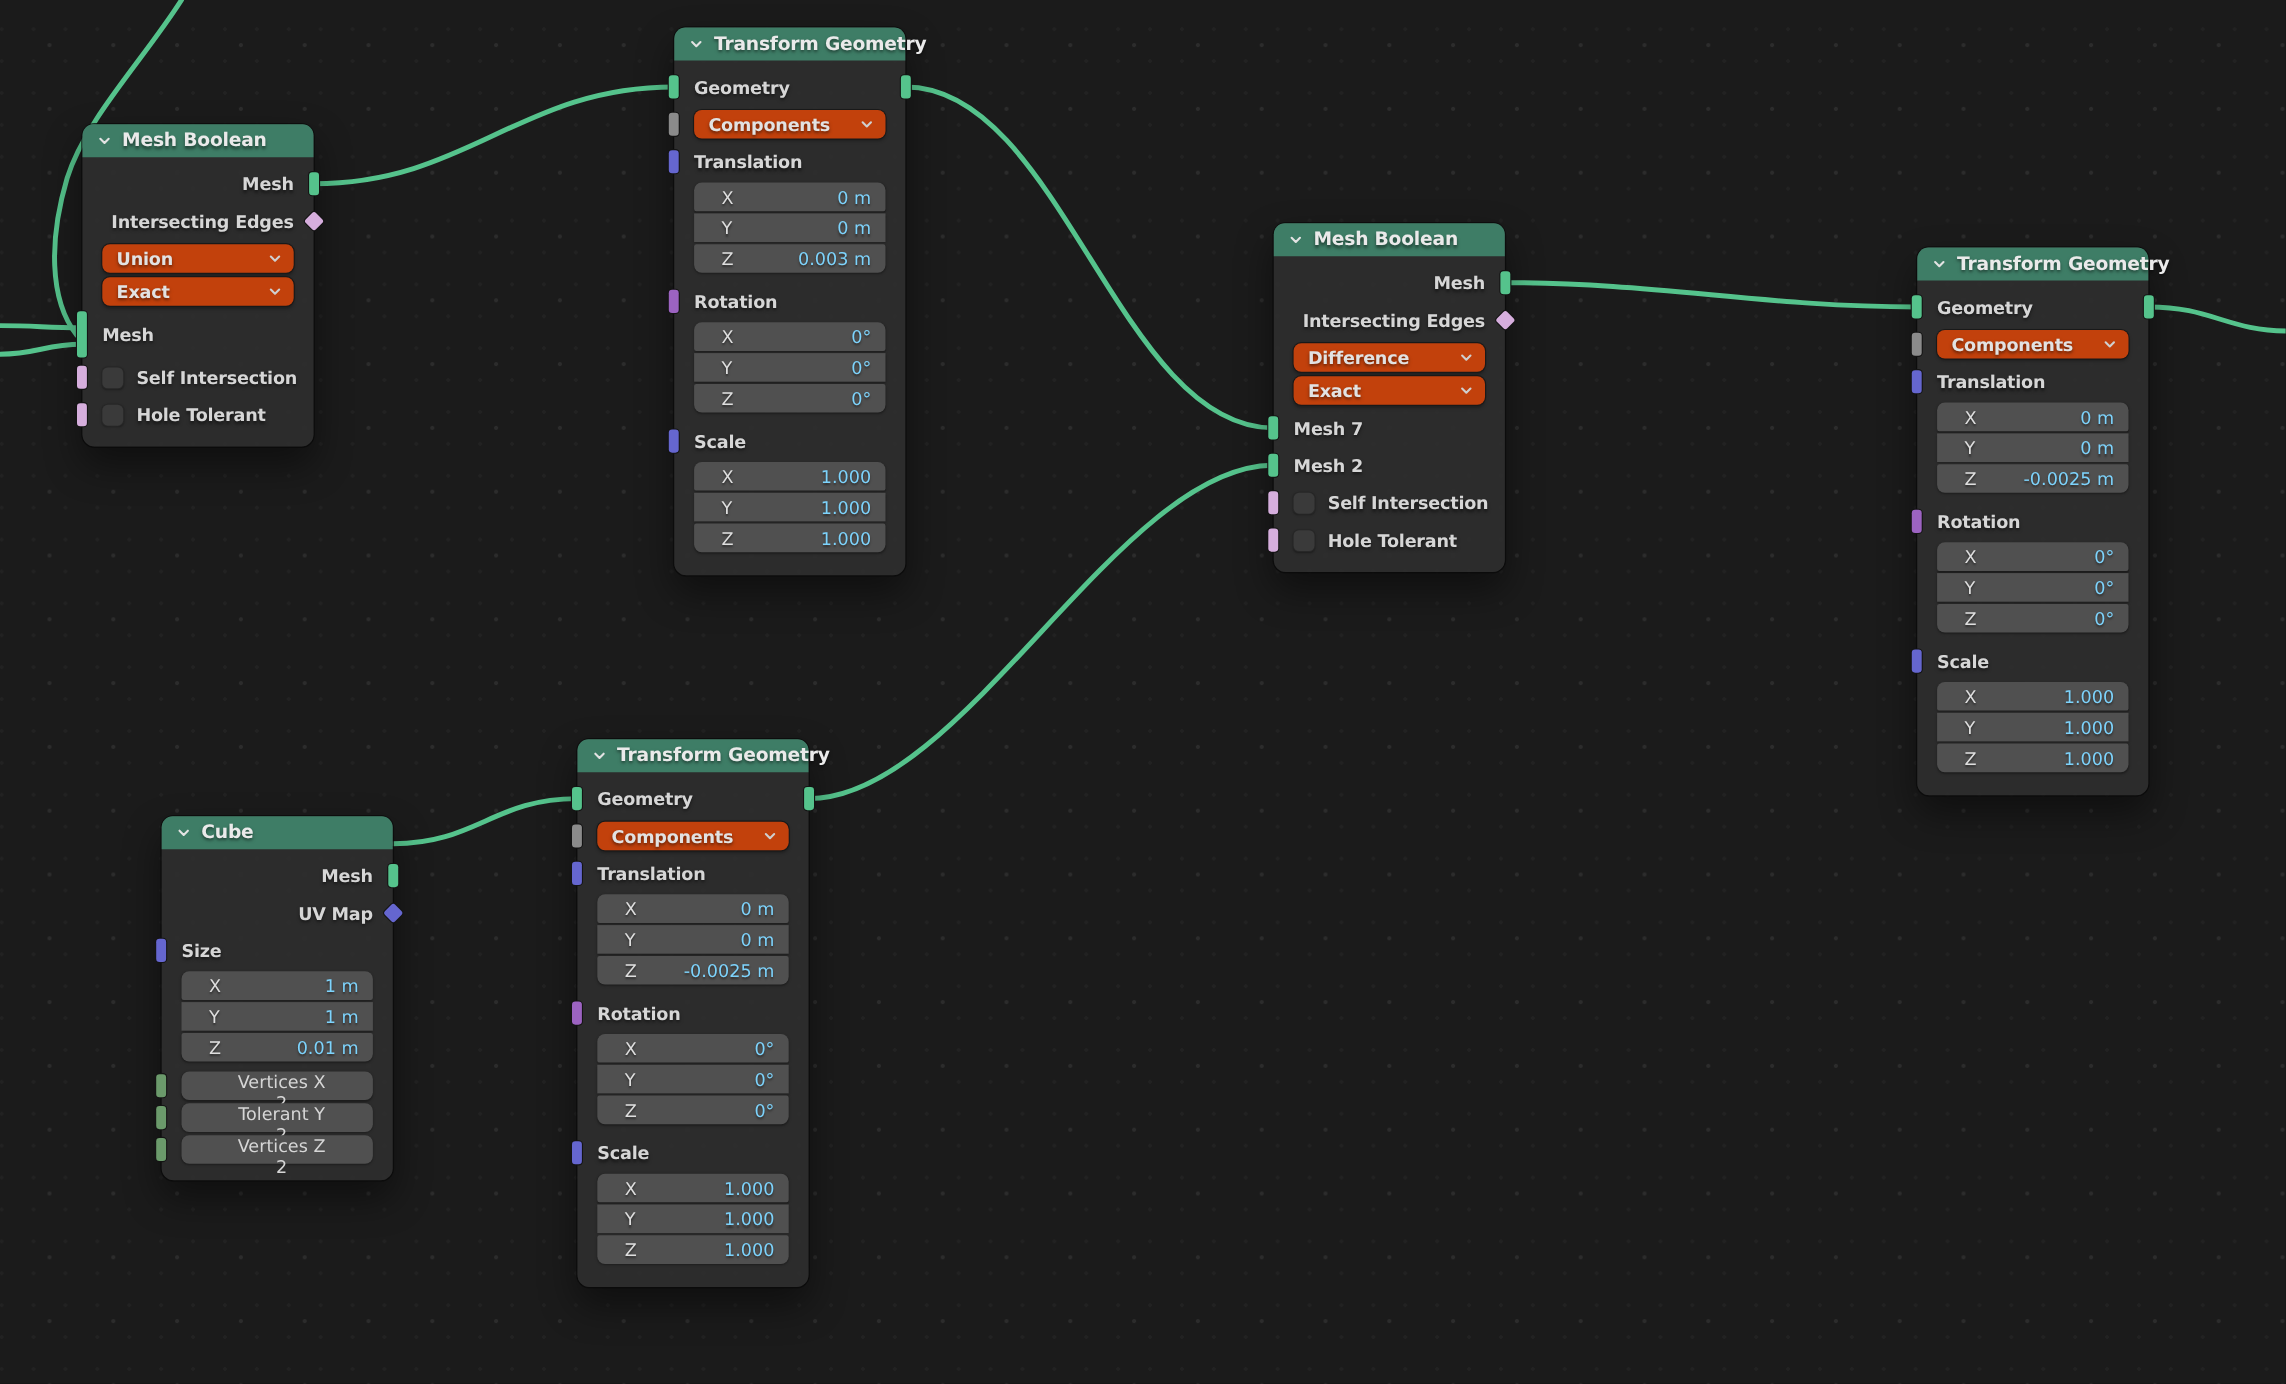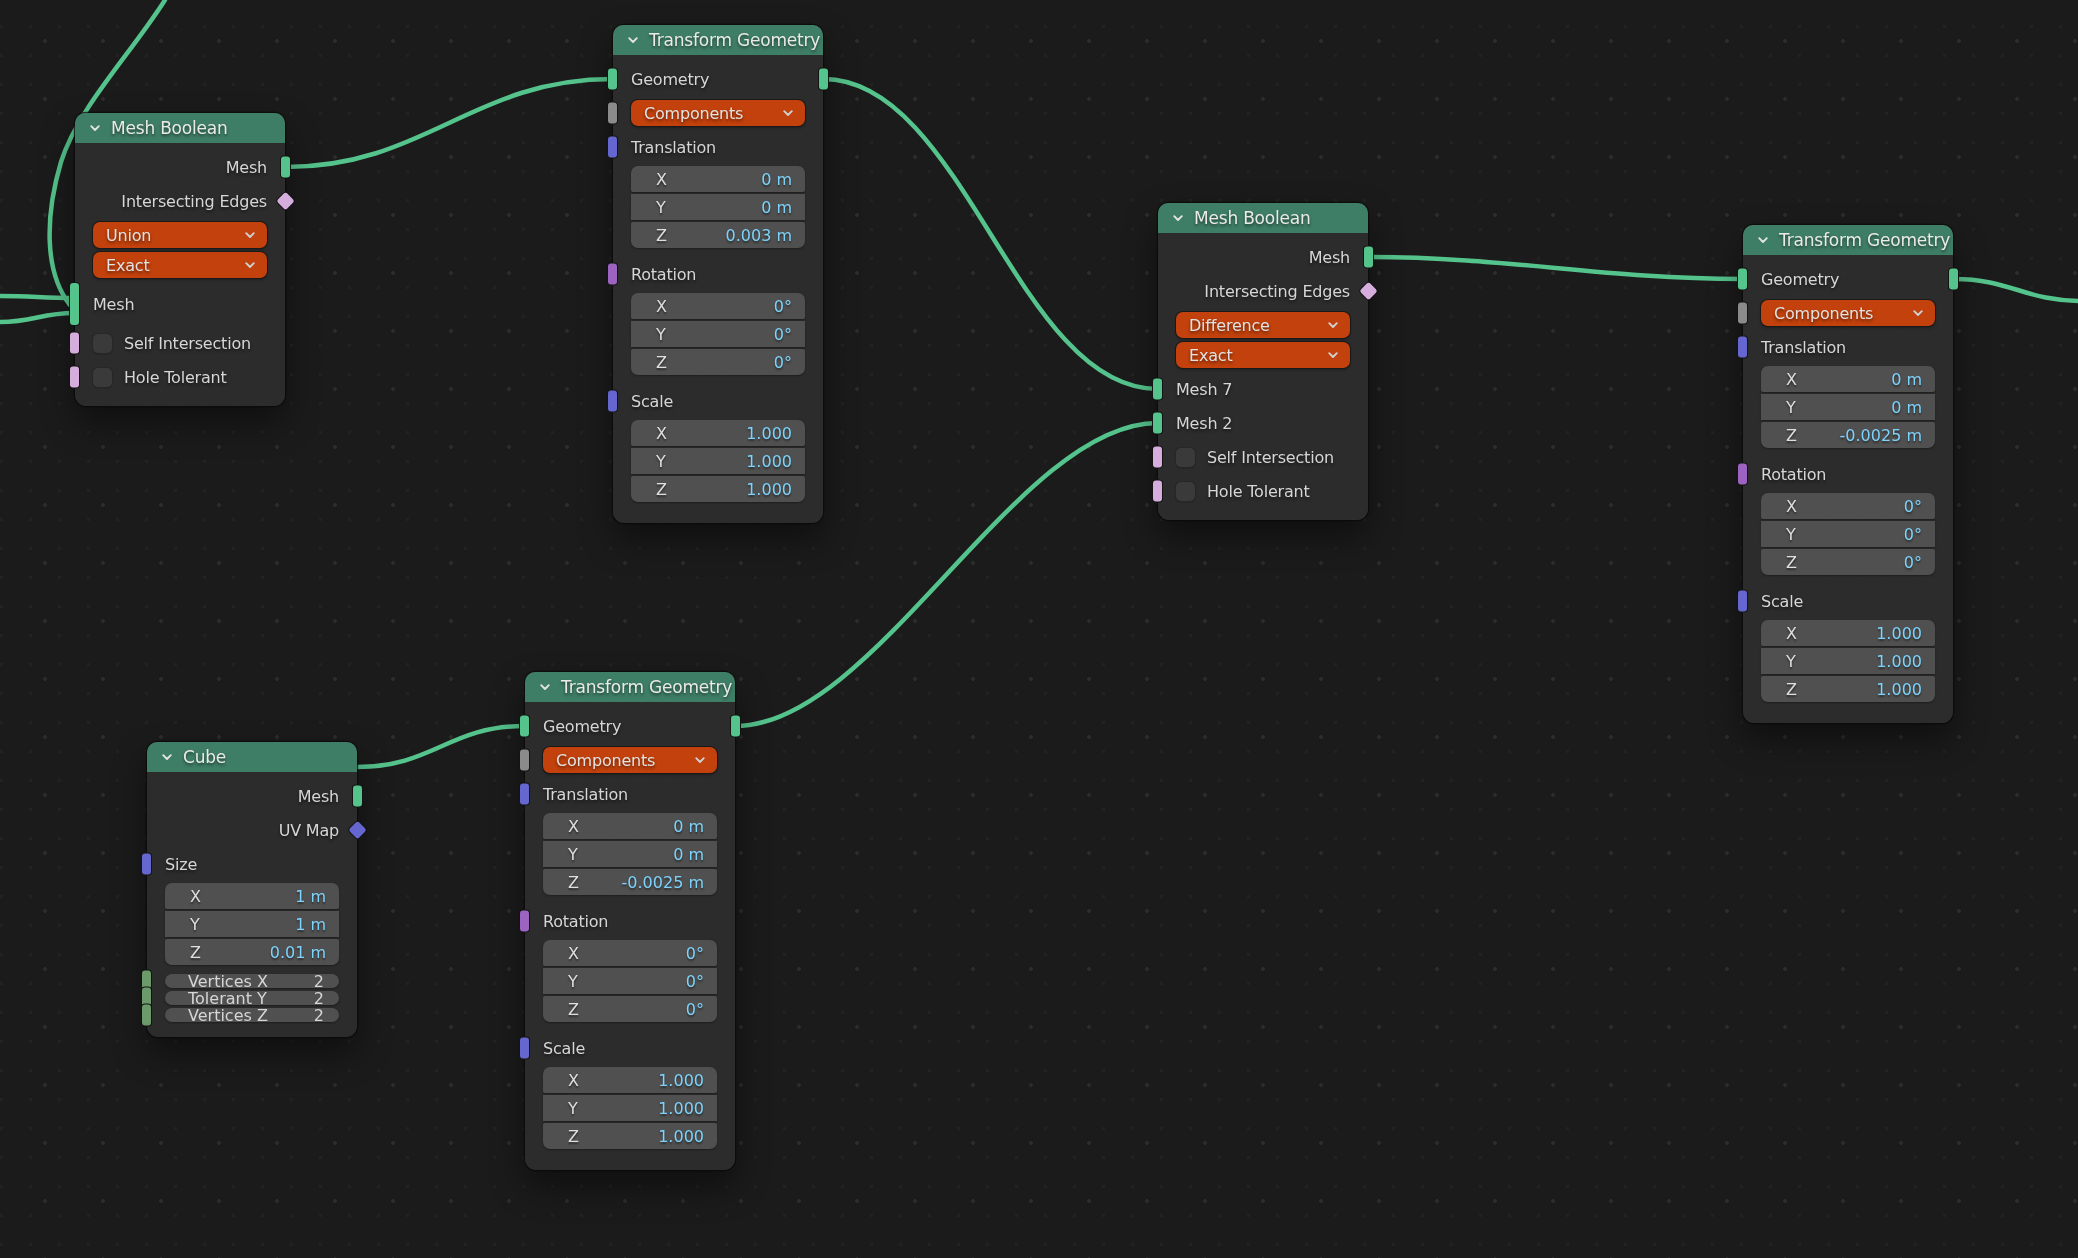--- a/index.html
+++ b/index.html
@@ -24,21 +24,21 @@
   }
   .nheader{
     height:30px;border-radius:10px 10px 0 0;margin-bottom:7px;
     display:flex;align-items:center;gap:9px;padding:0 13px;
     color:#eaeaea;font-size:17px;letter-spacing:-.2px;
     text-shadow:0 1px 2px rgba(0,0,0,.45);
   }
   .row{position:relative;height:34px;display:flex;align-items:center;padding:0 18px;}
   .row.out{justify-content:flex-end;}
   .row.multi{height:44px;}
-  .lbl{text-shadow:0 2px 3px rgba(0,0,0,.5);letter-spacing:-.2px;white-space:nowrap;}
+  .lbl{text-shadow:0 2px 3px rgba(0,0,0,.5);letter-spacing:-.2px;white-space:nowrap;font-weight:bold;}
   .socket{
     position:absolute;width:9px;height:21px;border-radius:3px;
     top:50%;transform:translateY(-50%);
     box-shadow:0 0 0 1px #141414;
   }
   .socket.left{left:-5px;}
   .socket.right{right:-5px;}
   .socket.tall{height:42px;}
   .socket.diamond{
     width:13px;height:13px;border-radius:2.5px;
@@ -57,23 +57,23 @@
     height:26px;background:#505050;display:flex;align-items:center;
     justify-content:space-between;padding:0 13px 0 25px;
     box-shadow:0 1px 2px rgba(0,0,0,.35);
   }
   .vfield:first-child{border-radius:7px 7px 2px 2px;}
   .vfield:last-child{border-radius:2px 2px 7px 7px;}
   .vfield .k{color:#dedede;text-shadow:0 2px 2px rgba(0,0,0,.45);}
   .vfield .v{color:#7dd3fc;text-shadow:0 2px 2px rgba(0,0,0,.45);}
   .srow{position:relative;margin:3px 0;}
   .sfield{
-    height:14px;margin:0 18px;background:#505050;border-radius:7px;
+    height:26px;margin:0 18px;background:#505050;border-radius:7px;
     display:flex;align-items:center;justify-content:space-between;
-    padding:0 15px 0 23px;box-shadow:0 1px 2px rgba(0,0,0,.35);
+    padding:0 15px 0 23px;box-shadow:0 1px 2px rgba(0,0,0,.35);flex-direction:column;
   }
   .checkbox{
     width:19px;height:19px;border-radius:5px;background:#3a3a3a;
     box-shadow:0 0 0 1px #272727, 0 1px 2px rgba(0,0,0,.4);
     margin-right:12px;flex:none;cursor:pointer;
   }
   .chev{display:flex;align-items:center;flex:none;}
 </style>
 </head>
 <body>

